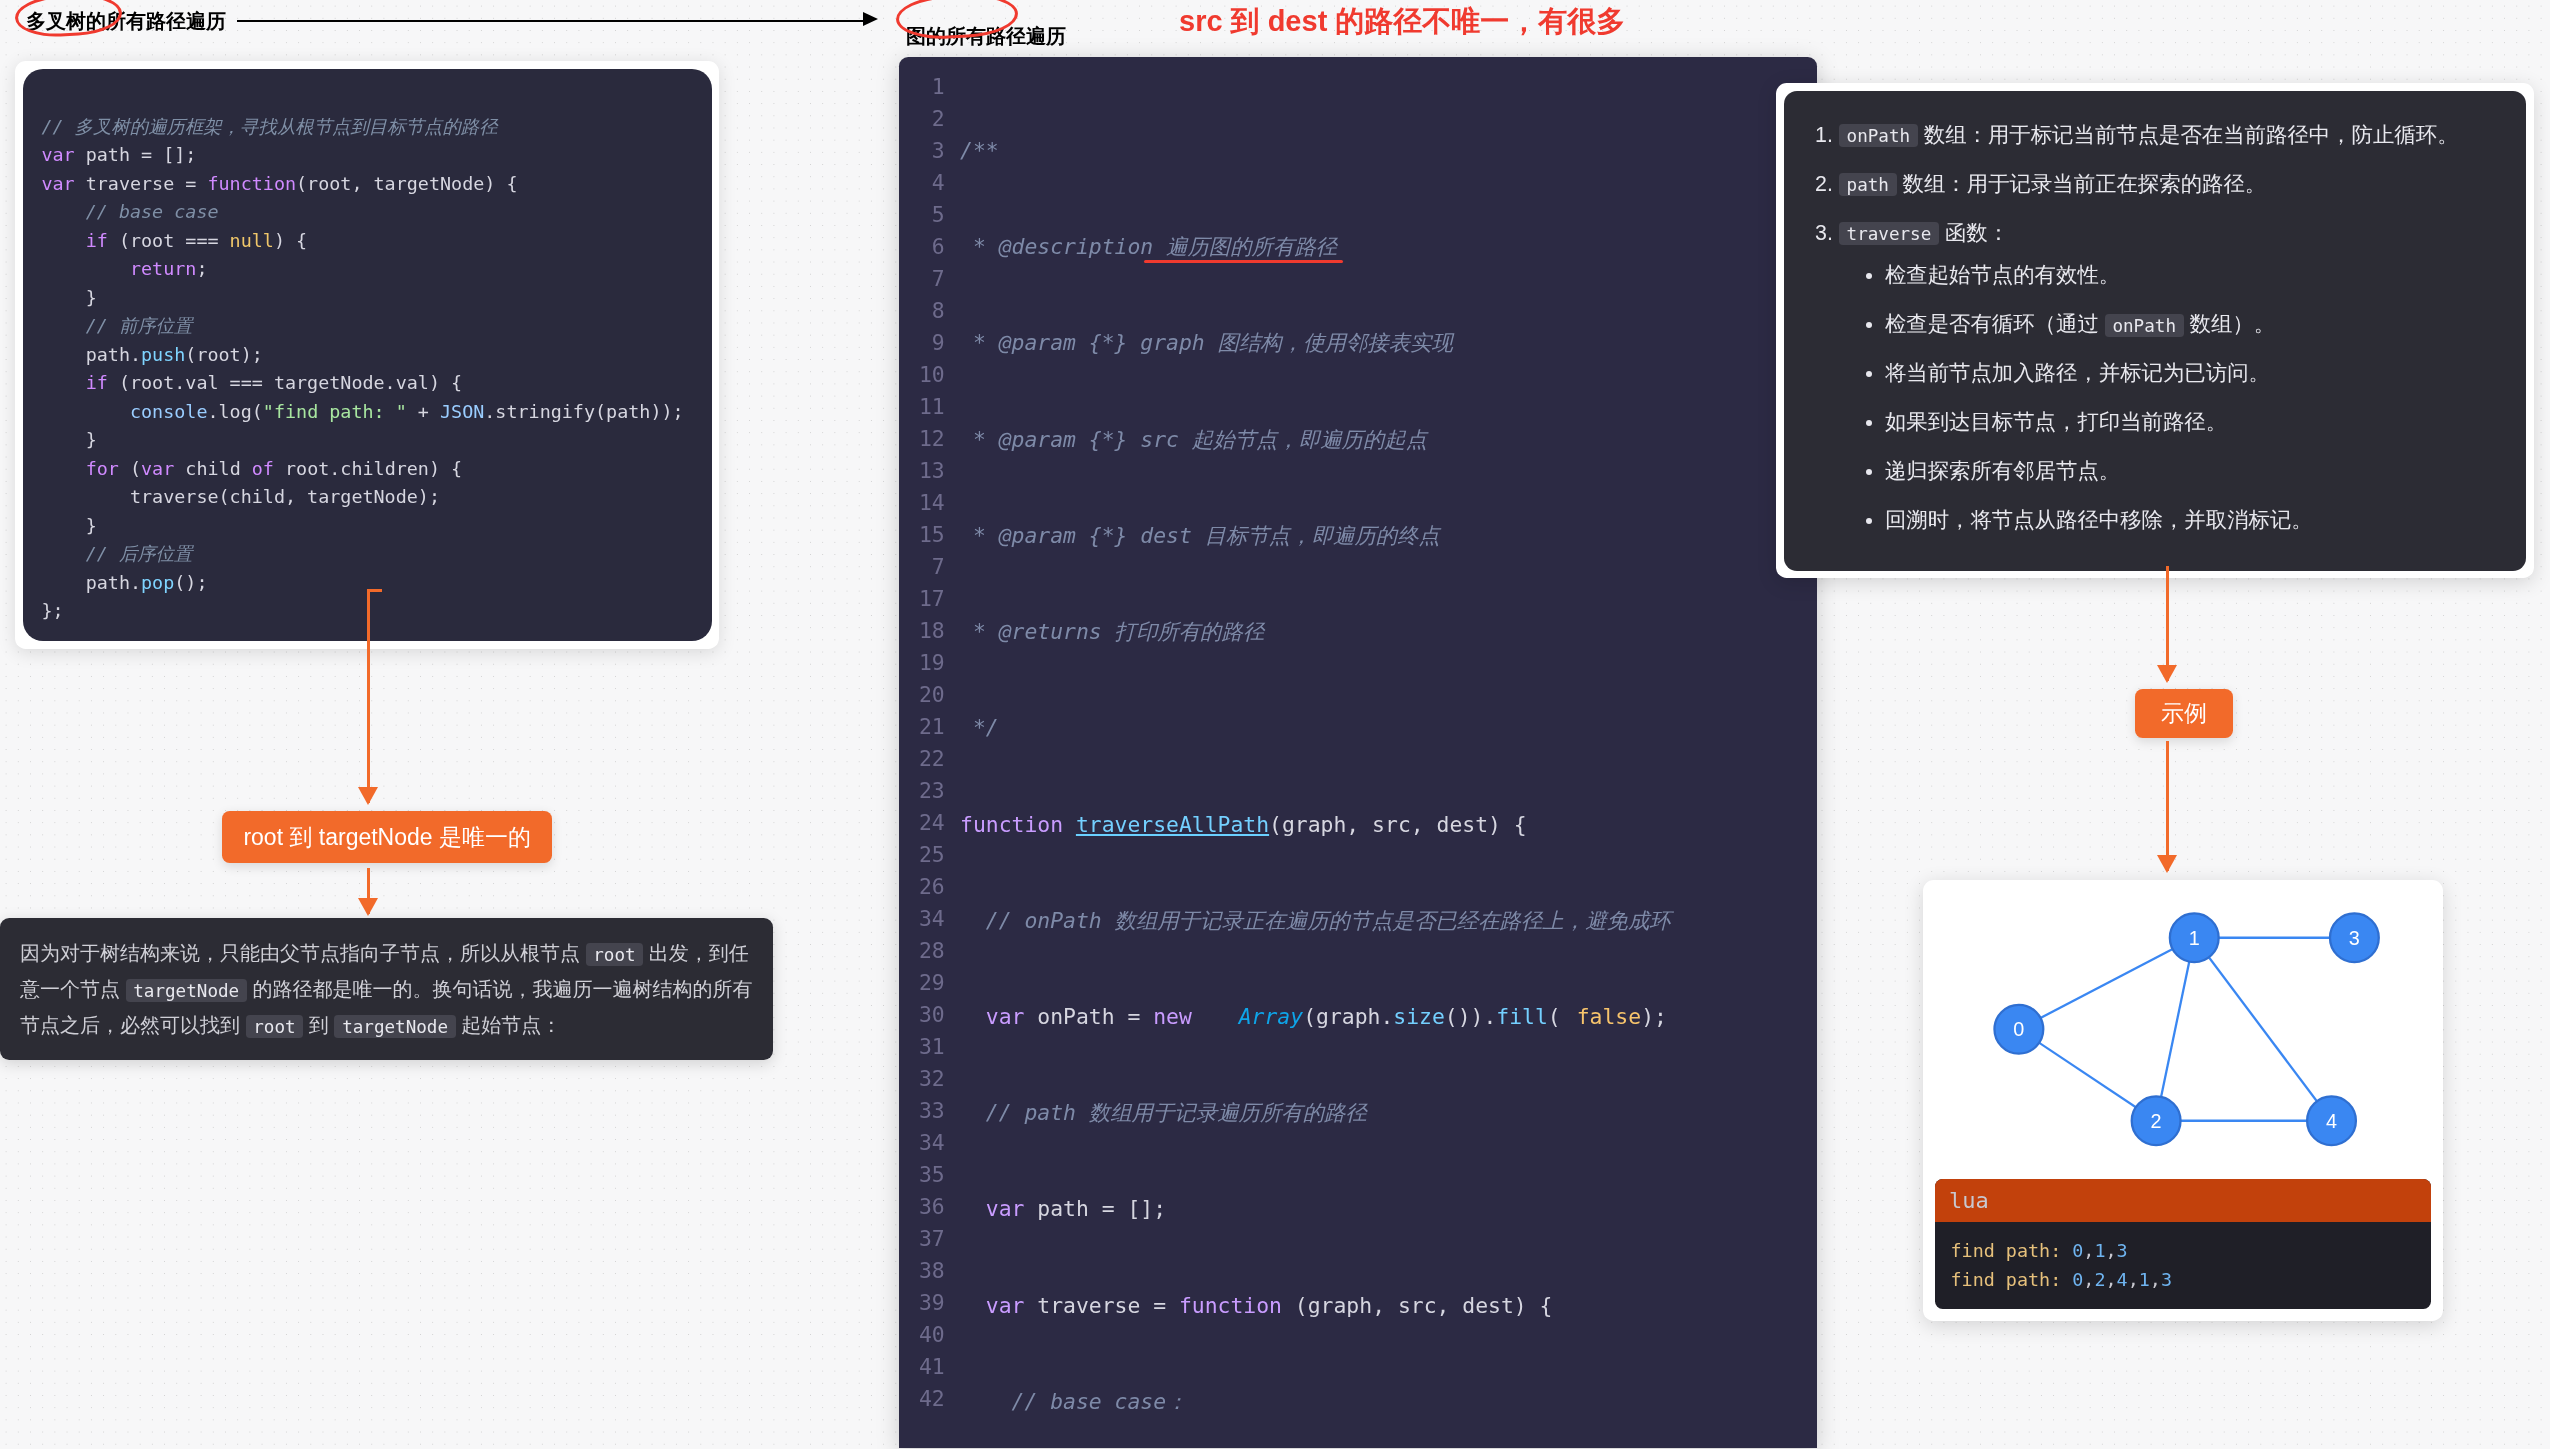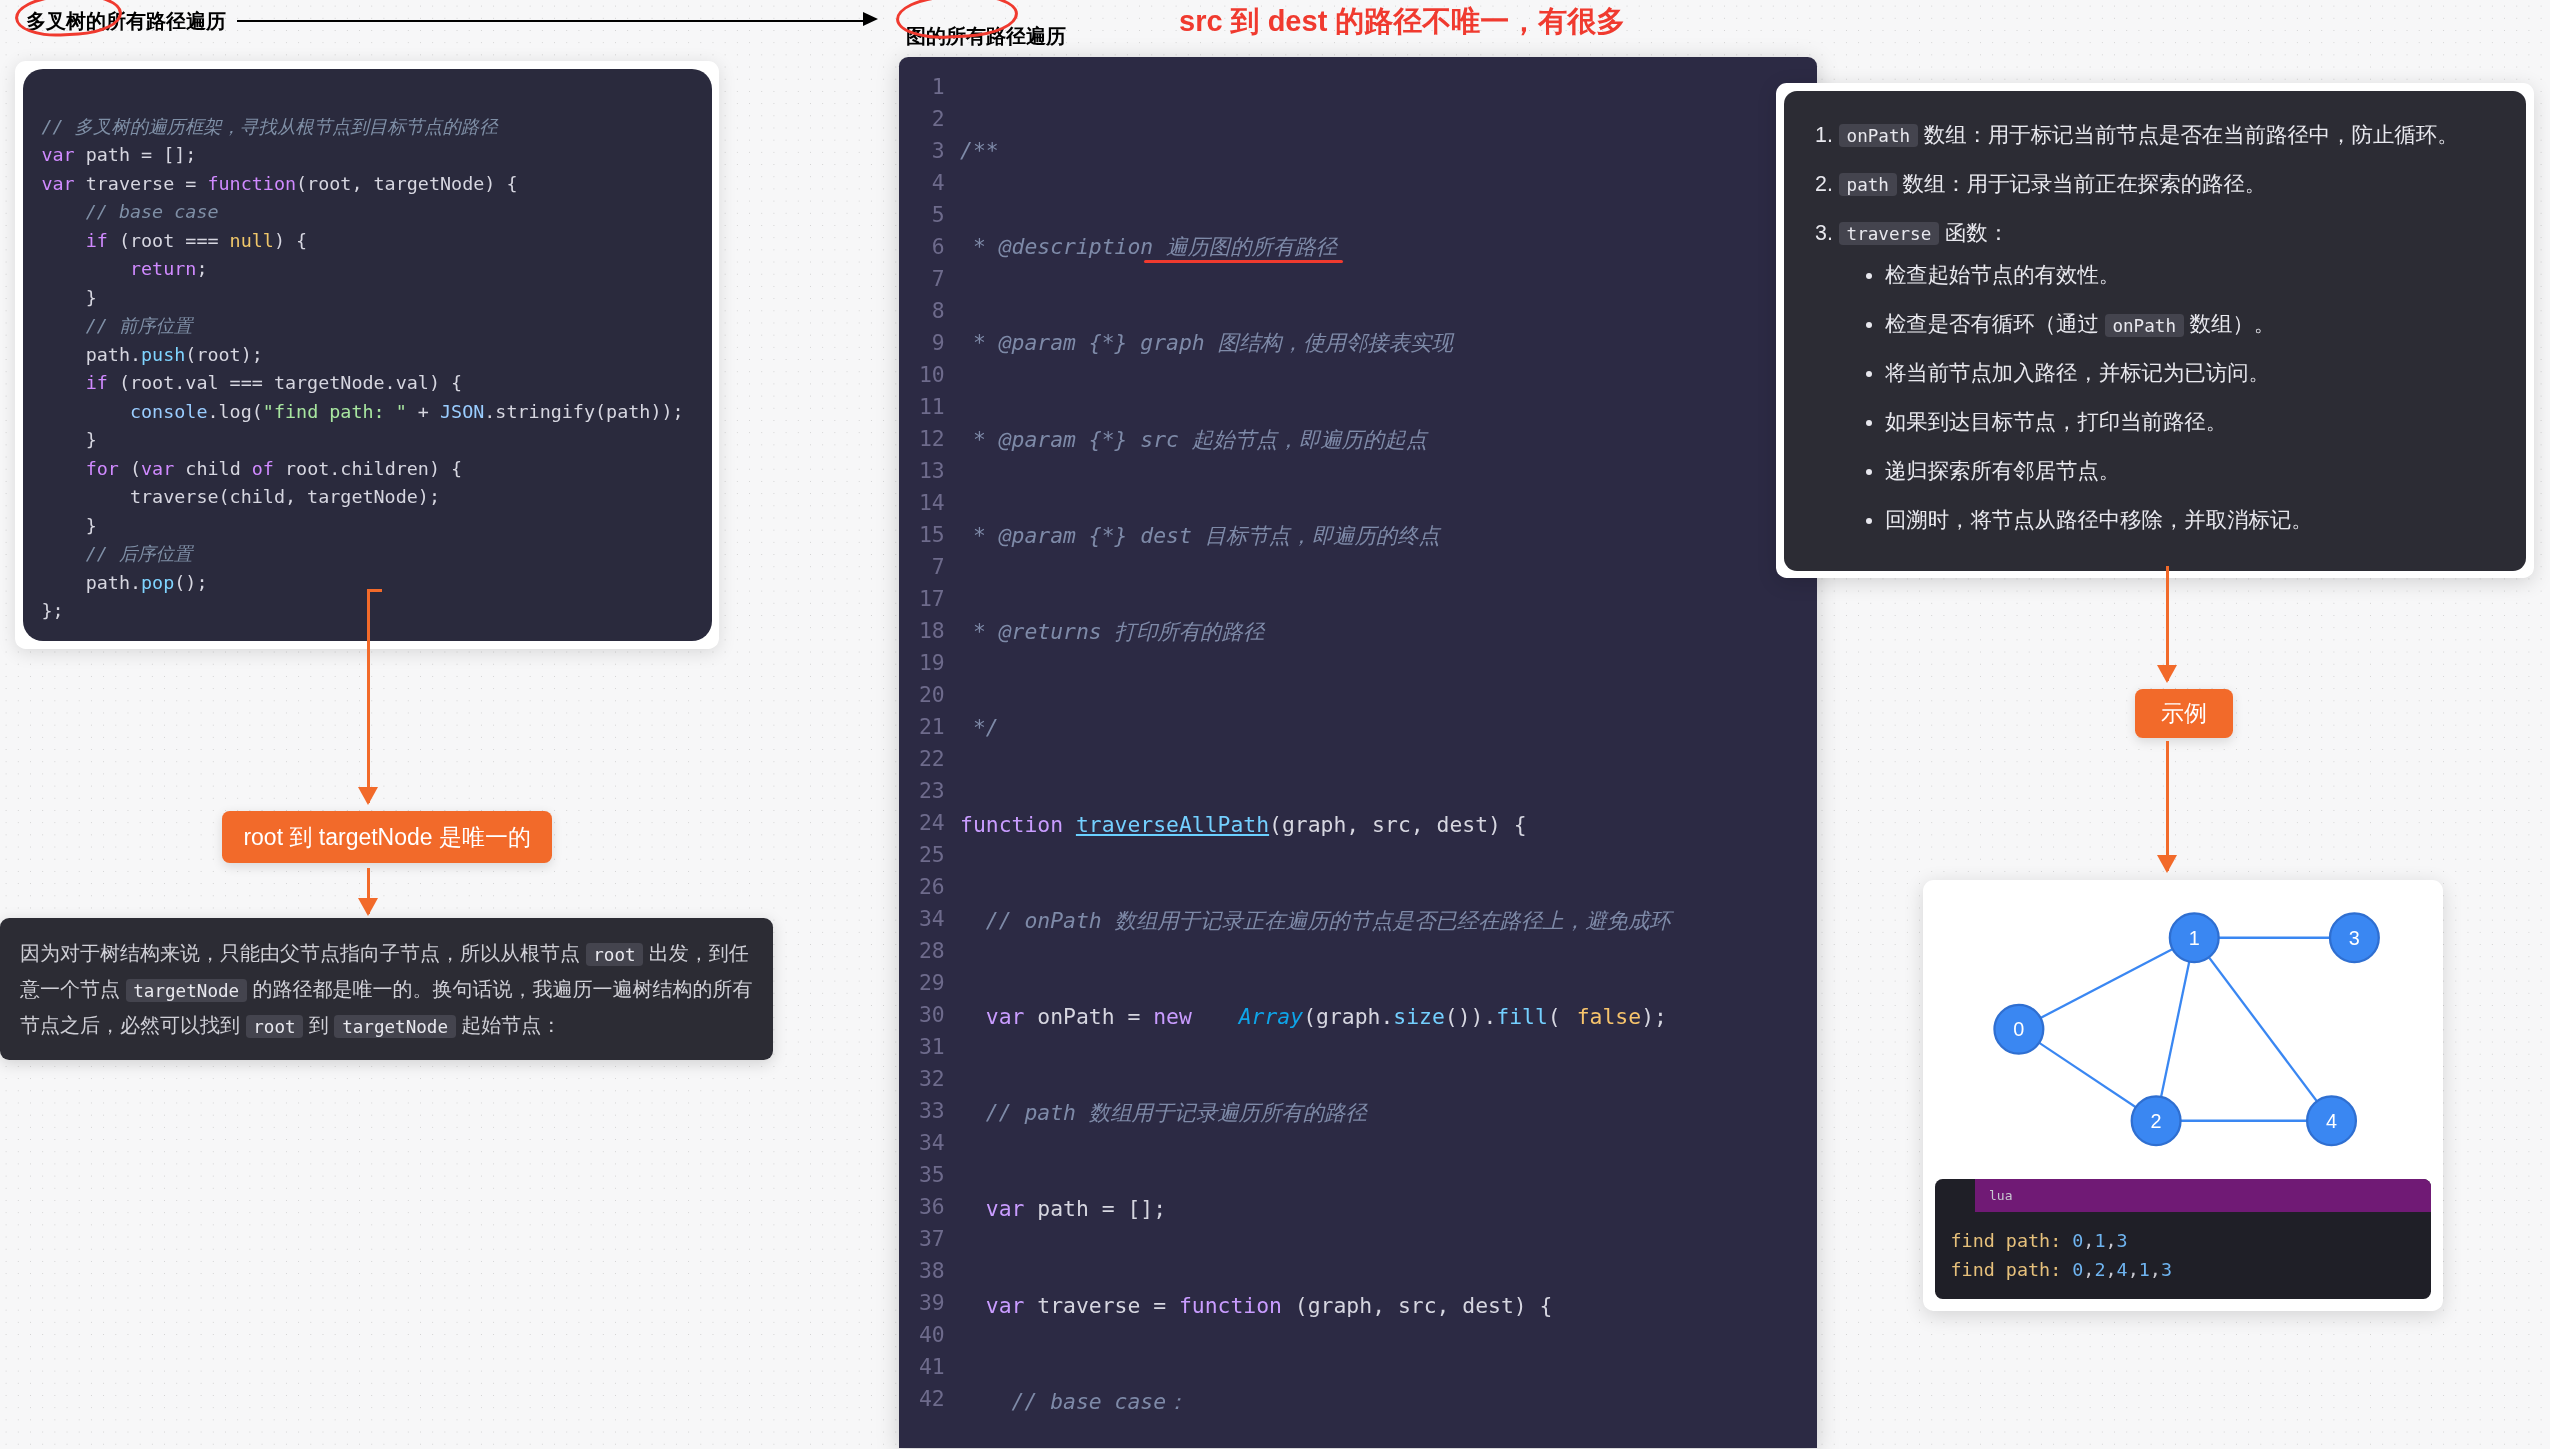--- a/index.html
+++ b/index.html
@@ -204,25 +204,24 @@
 
   .output-block {
     margin-top: 12.2px;
     background: #1f1f27;
     border-radius: 7.7px;
     overflow: hidden;
     font-family: "SF Mono", Menlo, Consolas, monospace;
     font-size: 18.4px;
   }
   .out-header {
-    background: #701a75;
+    background: #c2410c;
     color: #c8c8d0;
     padding: 9.2px 13.8px;
-    font-size: 13px;
-    margin-left: 40px;
+    font-size: 22px;
   }
   .out-body {
     padding: 13.8px 15.3px;
     line-height: 1.6;
   }
   .o-lab { color: #e6c07b; }
   .o-n { color: #6fb4f0; }
   .o-p { color: #c8c8d0; }
 </style>
 </head>

